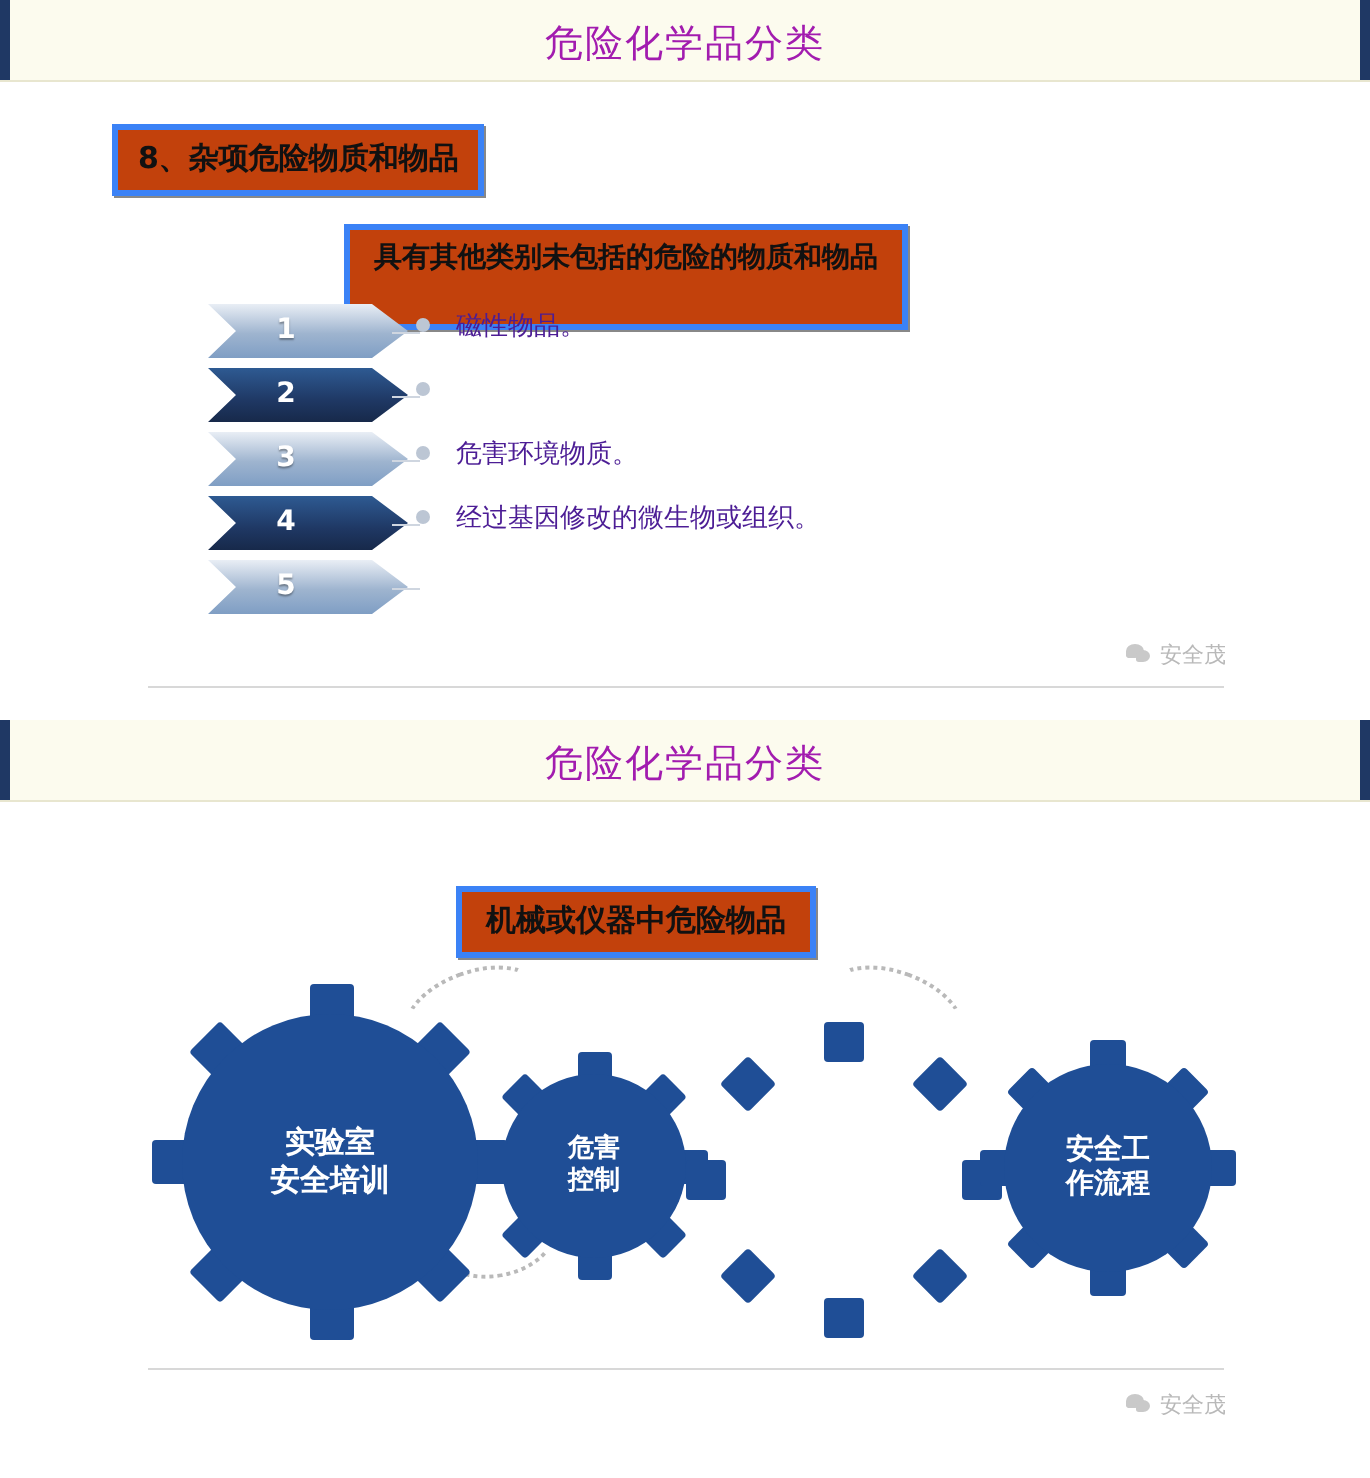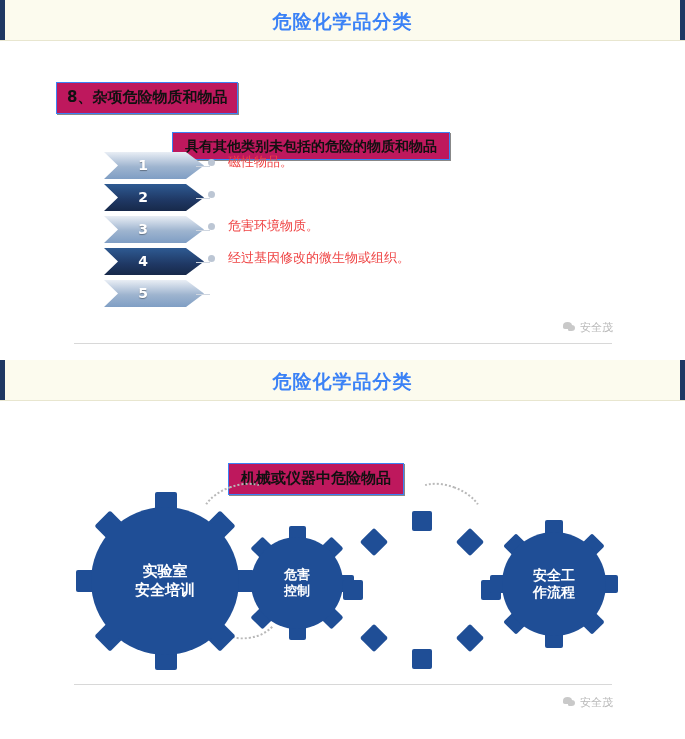--- a/index.html
+++ b/index.html
@@ -53,48 +53,47 @@
     background: #1f3864;
   }
   .slide-header .bar-left { left: 0; }
   .slide-header .bar-right { right: 0; }
   .slide-title {
     position: absolute;
     left: 0; right: 0;
     top: 9px;
     text-align: center;
     font-size: 19px;
-    font-weight: bold;
-    color: #3b82f6;
+    font-weight: normal;
+    color: #a21caf;
     letter-spacing: 1px;
     font-family: "DejaVu Sans", "Liberation Sans", sans-serif;
   }
 
   
   .box-title {
     position: absolute;
     display: inline-block;
-    border: 1px solid #3b82f6;
-    background: #be185d;
+    border: 3px solid #3b82f6;
+    background: #c2410c;
     color: #111111;
     font-weight: bold;
     font-family: "DejaVu Sans", "Liberation Sans", sans-serif;
     box-shadow: 1px 1px 0 #888;
-    margin-top: 20px;
   }
   .sec-title {
     left: 56px;
     top: 62px;
     padding: 5px 10px 6px 10px;
     font-size: 15px;
   }
   .sub-title {
     left: 172px;
     top: 112px;
-    padding: 5px 12px 3px 12px;
+    padding: 5px 12px 24px 12px;
     font-size: 14px;
   }
 
   
   .chevrons {
     position: absolute;
     left: 104px;
     top: 152px;
     width: 110px;
   }
@@ -137,22 +136,22 @@
     position: absolute;
     left: 208px;
     top: 152px;
     width: 430px;
   }
   .bullet {
     position: relative;
     height: 32px;
     line-height: 22px;
     font-size: 13px;
-    color: #ef4444;
-    font-family: Liberation Mono, monospace;
+    color: #4c1d95;
+    font-family: Liberation Sans, sans-serif;
   }
   .bullet .dot {
     position: absolute;
     left: 0;
     top: 7px;
     width: 7px;
     height: 7px;
     border-radius: 50%;
     background: #bcc6d4;
   }

